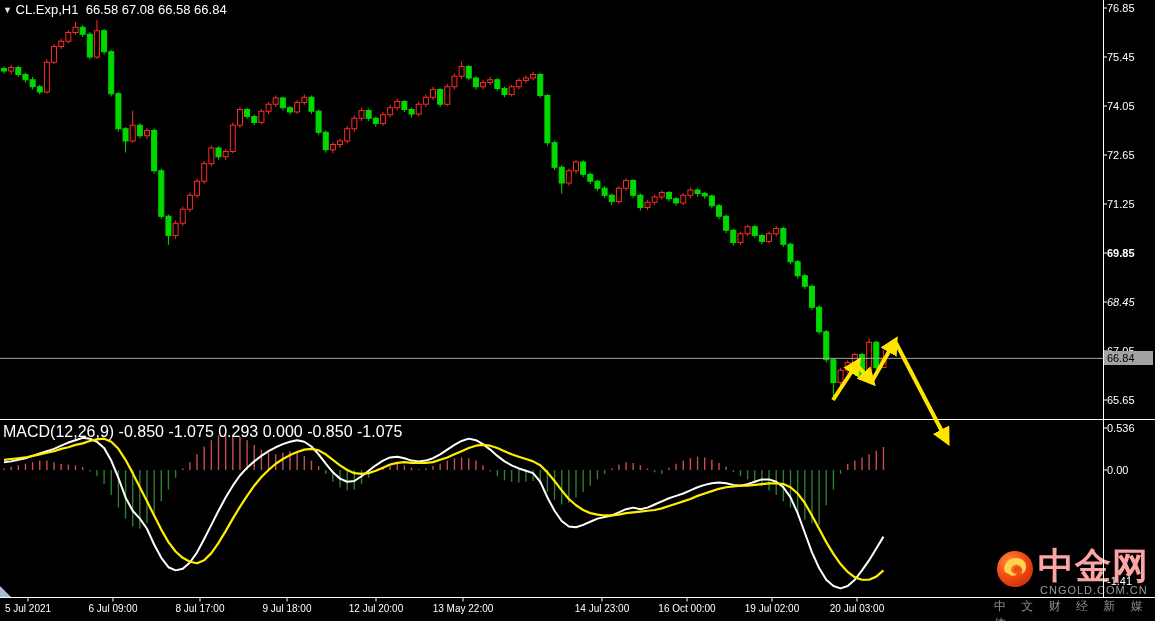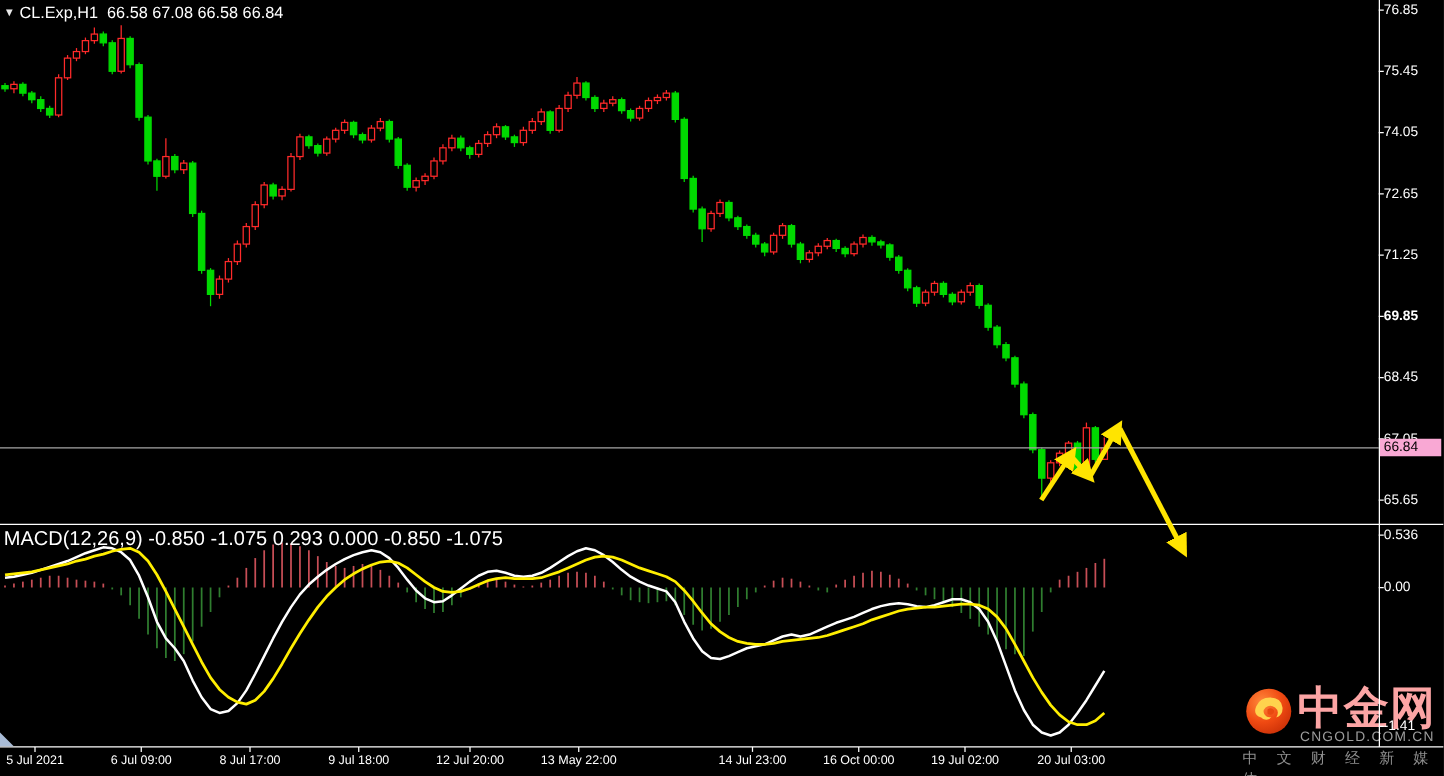--- a/index.html
+++ b/index.html
@@ -5,21 +5,21 @@
   html,body{margin:0;padding:0;background:#222;}
   #app{position:relative;width:1155px;height:621px;background:#000;overflow:hidden;
        font-family:"Liberation Sans",sans-serif;}
   #chart-svg{position:absolute;left:0;top:0;z-index:2;}
   .txt{position:absolute;color:#fff;white-space:nowrap;}
   #header{left:3px;top:2px;font-size:13px;z-index:3;}
   #header .tri{font-size:9px;vertical-align:1px;color:#e8e8e8;}
   #macd-label{left:3px;top:423px;font-size:16px;z-index:3;}
   .axlabel{position:absolute;left:1107px;color:#fff;font-size:11px;line-height:13px;z-index:4;}
   .tlabel{position:absolute;top:603px;color:#fff;font-size:10px;transform:translateX(-50%);z-index:4;white-space:nowrap;}
-  #price-tag{position:absolute;left:1104px;width:46px;height:14px;background:#f9a8d4;color:#000;
+  #price-tag{position:absolute;left:1104px;width:46px;height:14px;background:#a3a3a3;color:#000;
              font-size:11px;line-height:14px;padding-left:3px;z-index:5;}
   #watermark{position:absolute;left:990px;top:546px;width:165px;height:75px;z-index:1;}
   #wm-logo{position:absolute;left:6px;top:4px;width:38px;height:38px;}
   #wm-brand{position:absolute;left:48px;top:-4px;font-size:36px;font-weight:bold;
             color:#fca5a5;letter-spacing:1px;}
   #wm-domain{position:absolute;left:50px;top:38px;font-size:11px;color:#9c9c9c;letter-spacing:1px;}
   #wm-tagline{position:absolute;left:4px;top:52px;font-size:12px;color:#8f8f8f;letter-spacing:6px;}
 </style>
 </head>
 <body>
@@ -465,21 +465,21 @@
 
   <div id="macd-label" class="txt">MACD(12,26,9) -0.850 -1.075 0.293 0.000 -0.850 -1.075</div>
 
   <div id="price-axis">
       <div class="axlabel" style="top: 2px;">76.85</div>
       <div class="axlabel" style="top: 51px;">75.45</div>
       <div class="axlabel" style="top: 100px;">74.05</div>
       <div class="axlabel" style="top: 149px;">72.65</div>
       <div class="axlabel" style="top: 198px;">71.25</div>
       <div class="axlabel" style="top: 247px; font-weight: bold;">69.85</div>
-      <div class="axlabel" style="top: 296px;">68.45</div>
+      <div class="axlabel" style="top: 296px; font-style: italic;">68.45</div>
       <div class="axlabel" style="top: 345px;">67.05</div>
       <div class="axlabel" style="top: 394px;">65.65</div>
       <div class="axlabel" style="top: 422px;">0.536</div>
       <div class="axlabel" style="top: 464px;">0.00</div>
       <div class="axlabel" style="top: 575px;">-1.41</div>
     </div>
   <div id="time-axis">
       <div class="tlabel" style="left: 28px;">5 Jul 2021</div>
       <div class="tlabel" style="left: 113px;">6 Jul 09:00</div>
       <div class="tlabel" style="left: 200px;">8 Jul 17:00</div>

